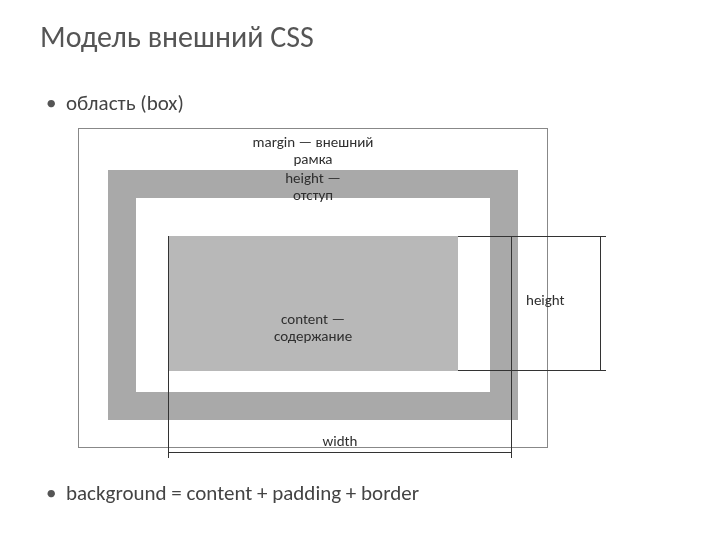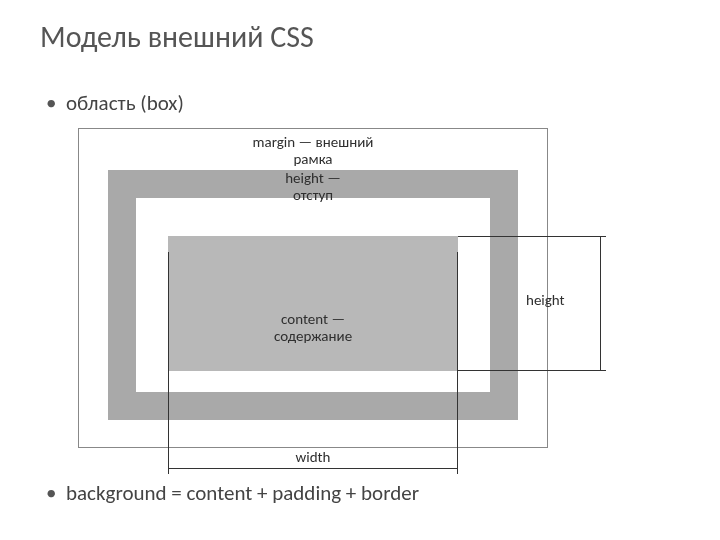--- a/index.html
+++ b/index.html
@@ -80,22 +80,22 @@
   }
   .lbl-margin  { left: 50%; top: 6px;  transform: translateX(-50%); }
   .lbl-border  { left: 50%; top: 42px; transform: translateX(-50%); }
   .lbl-padding { left: 50%; top: 72px; transform: translateX(-50%); }
   .lbl-content { left: 50%; top: 161px; transform: translateX(-50%); margin-top: 22px; }
 
   
   .width-guide {
     position: absolute;
     left: 90px;
-    top: 124px;
-    width: 290px;
+    top: 108px;
+    width: 344px;
     height: 220px; 
     pointer-events: none;
   }
   .width-guide .vline {
     position: absolute;
     width: 0;
     top: 0;
     bottom: 0;
     border-left: 1px solid #333;
   }

